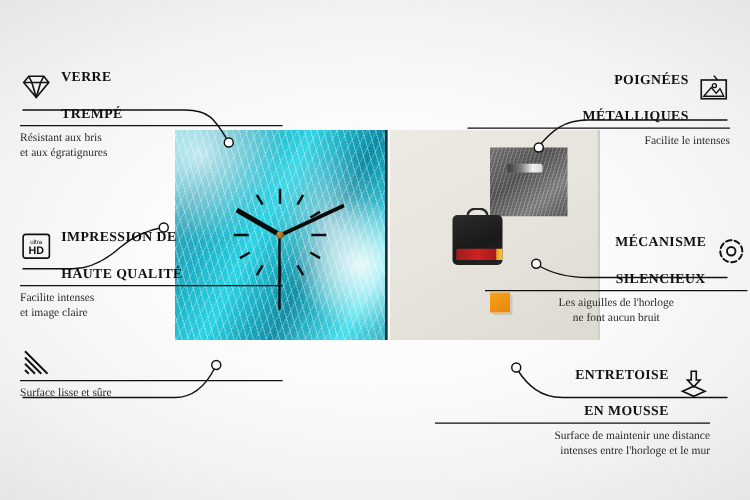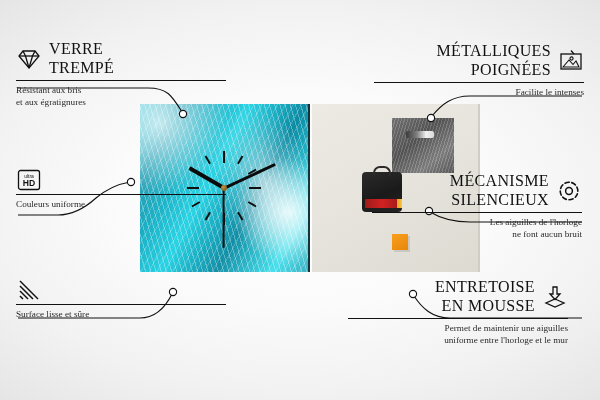--- a/index.html
+++ b/index.html
@@ -137,26 +137,27 @@
   .callout { position: absolute; width: 210px; }
   .callout.left  { text-align: left; }
   .callout.right { text-align: right; }
   .cal-head {
     display: flex; align-items: center; gap: 7px;
     padding-bottom: 2px;
   }
   .callout.right .cal-head { justify-content: flex-end; }
   .cal-title {
     font-family: "Liberation Serif", serif;
-    font-weight: normal;
-    font-size: 16px;
+    font-weight: bold;
+    font-size: 11px;
     line-height: 1.18;
     letter-spacing: .35px;
     color: #111;
     text-transform: uppercase;
+    margin-top: 16px;
   }
   .cal-rule { height: 1.1px; background: #111; width: 100%; }
   .cal-sub {
     font-family: "Liberation Serif", serif;
     font-size: 9.2px;
     line-height: 1.32;
     color: #2a2a2a;
     padding-top: 3px;
   }
   .ico { flex: 0 0 auto; width: 26px; height: 24px; color: #111; }
@@ -256,24 +257,29 @@
 
   <div class="callout left" style="left:16px; top:168px;">
     <div class="cal-head">
       <span class="ico">
         <svg viewBox="0 0 26 24">
           <rect x="2.5" y="2.5" width="21" height="19" rx="2" fill="none" stroke="currentColor" stroke-width="1.3"></rect>
           <text x="13" y="10.2" font-family="Liberation Sans, sans-serif" font-size="5" text-anchor="middle" fill="currentColor">ultra</text>
           <text x="13" y="18.4" font-family="Liberation Sans, sans-serif" font-size="8.6" font-weight="bold" text-anchor="middle" fill="currentColor">HD</text>
         </svg>
       </span>
-    </div>
-    <div class="cal-rule"></div>
-    <div class="cal-sub">
-      <div>Couleurs uniforme</div>
+      <div>
+        <div class="cal-title">IMPRESSION DE</div>
+        <div class="cal-title">HAUTE QUALITÉ</div>
+      </div>
+    </div>
+    <div class="cal-rule"></div>
+    <div class="cal-sub">
+      <div>Facilite intenses</div>
+      <div>et image claire</div>
     </div>
   </div>
 
   <div class="callout left" style="left:16px; top:278px;">
     <div class="cal-head">
       <span class="ico">
         <svg viewBox="0 0 26 24">
           <g stroke="currentColor" stroke-width="1.5" fill="none">
             <path d="M4,3 L22,21"></path>
               <path d="M4,8 L17,21"></path>
@@ -286,39 +292,39 @@
     <div class="cal-rule"></div>
     <div class="cal-sub">
       <div>Surface lisse et sûre</div>
       <div></div>
     </div>
   </div>
 
   <div class="callout right" style="left:374px; top:42px;">
     <div class="cal-head">
       <div>
+        <div class="cal-title">POIGNÉES</div>
         <div class="cal-title">MÉTALLIQUES</div>
-        <div class="cal-title">POIGNÉES</div>
       </div>
       <span class="ico">
         <svg viewBox="0 0 26 24">
           <path d="M13,1.5 L16,5" fill="none" stroke="currentColor" stroke-width="1.2"></path>
           <rect x="3" y="5" width="20" height="15" fill="none" stroke="currentColor" stroke-width="1.3"></rect>
           <path d="M5,18 L11,11 L15,15.5 L18,12 L21,18 Z" fill="none" stroke="currentColor" stroke-width="1.1"></path>
           <circle cx="13.5" cy="9.5" r="1.6" fill="none" stroke="currentColor" stroke-width="1.1"></circle>
         </svg>
       </span>
     </div>
     <div class="cal-rule"></div>
     <div class="cal-sub">
       <div>Facilite le intenses</div>
     </div>
   </div>
 
-  <div class="callout right" style="left:372px; top:172px;">
+  <div class="callout right" style="left:388px; top:172px;text-align:center;">
     <div class="cal-head">
       <div>
         <div class="cal-title">MÉCANISME</div>
         <div class="cal-title">SILENCIEUX</div>
       </div>
       <span class="ico">
         <svg viewBox="0 0 26 24">
           <g fill="none" stroke="currentColor" stroke-width="1.6" stroke-linecap="round">
             <path d="M13,3.2 a8.8,8.8 0 1,0 0.1,0" stroke-dasharray="4.2 2.6"></path>
             <circle cx="13" cy="12" r="3.4" stroke-width="1.5"></circle>
@@ -341,18 +347,18 @@
       </div>
       <span class="ico">
         <svg viewBox="0 0 26 24">
           <path d="M11,2 L15,2 L15,9 L18,9 L13,14.5 L8,9 L11,9 Z" fill="none" stroke="currentColor" stroke-width="1.3"></path>
           <path d="M13,14 L22,18 L13,22 L4,18 Z" fill="none" stroke="currentColor" stroke-width="1.3"></path>
         </svg>
       </span>
     </div>
     <div class="cal-rule"></div>
     <div class="cal-sub">
-      <div>Permet de maintenir une aiguilles</div>
-      <div>uniforme entre l'horloge et le mur</div>
+      <div>Surface de maintenir une distance</div>
+      <div>intenses entre l'horloge et le mur</div>
     </div>
   </div>
 
 </div>
 
 </body></html>

